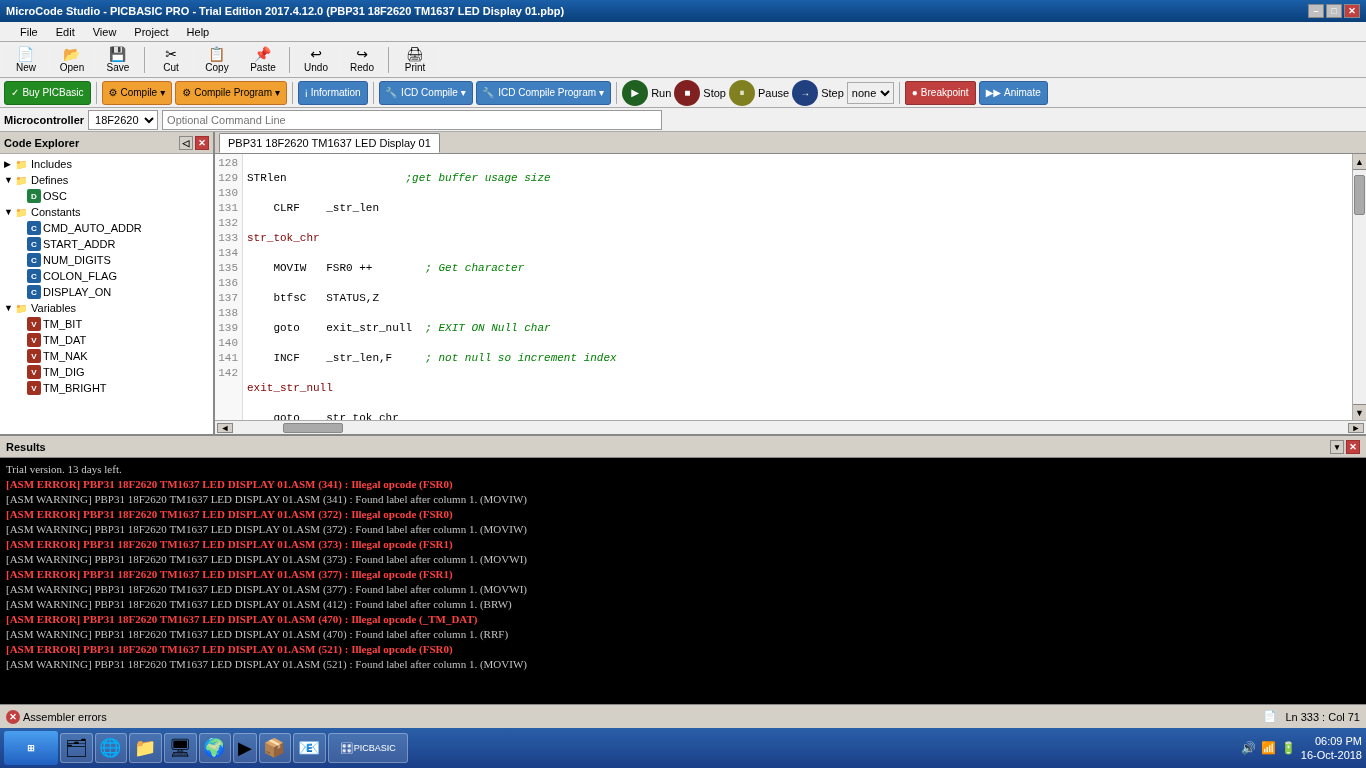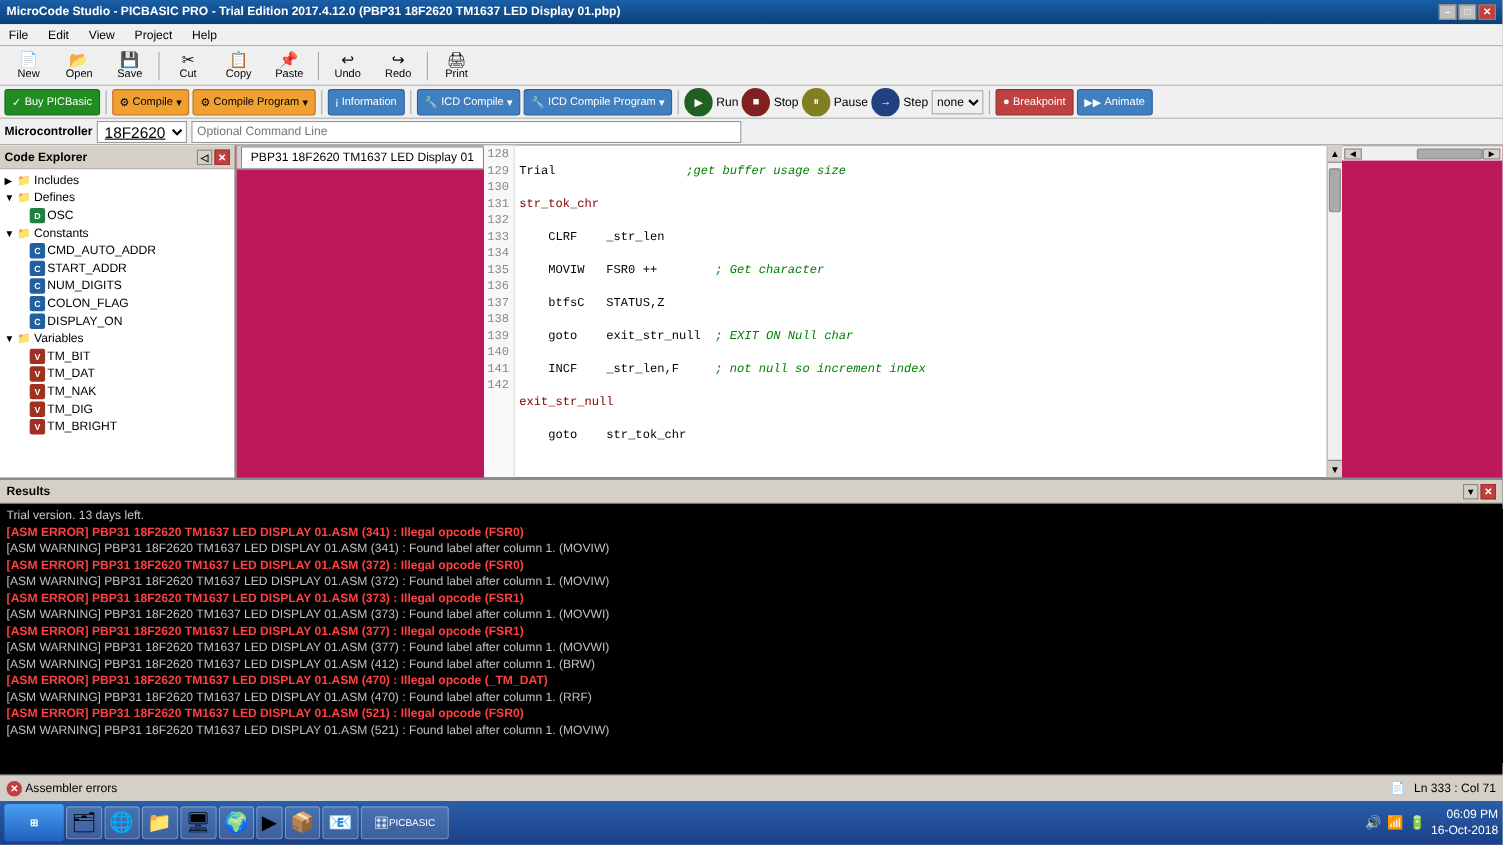--- a/index.html
+++ b/index.html
@@ -23,21 +23,21 @@
       border: 1px solid #888; display: flex; align-items: center; justify-content: center; font-size: 9px; cursor: pointer;
     }
 
     
     #menubar {
       background: #f0f0f0;
       border-bottom: 1px solid #aaa;
       height: 20px;
       display: flex;
       align-items: center;
-      padding: 0 0;
+      padding: 0 12px;
       gap: 2px;
     }
     .menu-item {
       padding: 2px 8px;
       font-size: 11px;
       cursor: pointer;
       border-radius: 2px;
     }
 
     
@@ -88,21 +88,21 @@
       border-bottom: 1px solid #aaa;
       height: 24px;
       display: flex;
       align-items: center;
       padding: 0 4px;
       gap: 4px;
       font-size: 11px;
     }
     #optionsbar label { font-weight: bold; }
     #mcu-select {
-      height: 20px; font-size: 14px; border: 1px solid #999; background: white; padding: 0 2px; text-decoration: underline;
+      height: 20px; font-size: 11px; border: 1px solid #999; background: white; padding: 0 2px;
     }
     #cmd-line {
       border: 1px solid #999; height: 20px; background: white; font-size: 11px; padding: 0 4px;
       width: 400px;
     }
 
     
     #main-area {
       display: flex;
       height: calc(768px - 22px - 20px - 36px - 30px - 24px - 28px - 24px - 25px);
@@ -151,22 +151,22 @@
     .indent1 { margin-left: 12px; }
     .badge { width: 14px; height: 14px; border-radius: 2px; display: inline-flex; align-items: center; justify-content: center; font-size: 8px; font-weight: bold; color: white; margin-right: 2px; }
     .badge-c { background: #2060a0; }
     .badge-d { background: #208040; }
     .badge-v { background: #a03020; }
 
     
     #editor-area {
       flex: 1;
       display: flex;
-      flex-direction: row;
-      background: #be185d;
+      flex-direction: column;
+      background: #a16207;
       overflow: hidden;
     }
     #tabs-bar {
       background: #d4d0c8;
       height: 22px;
       display: flex;
       align-items: flex-end;
       border-bottom: 1px solid #888;
     }
     .tab {
@@ -238,21 +238,21 @@
       border-bottom: 1px solid #888;
     }
     #results-controls { display: flex; gap: 2px; }
     .results-ctrl { width: 14px; height: 14px; background: #d4d0c8; border: 1px solid #888; display: flex; align-items: center; justify-content: center; font-size: 9px; cursor: pointer; }
     .results-ctrl.close { background: #c04040; color: white; border-color: #a03030; }
     #results-content {
       flex: 1;
       background: #000000;
       overflow-y: auto;
       overflow-x: auto;
-      font-family: Liberation Sans, sans-serif;
+      font-family: Liberation Serif, serif;
       font-size: 11px;
       line-height: 15px;
       padding: 4px 6px;
       color: #c0c0c0;
     }
     .result-line { display: block; white-space: nowrap; }
     .result-error { color: #ff4040; font-weight: bold; }
     .result-warning { color: #c0c0c0; }
     .result-normal { color: #c8c8c8; }
 
@@ -567,23 +567,23 @@
 
     <div id="tabs-bar">
       <div class="tab active">
         <span>PBP31 18F2620 TM1637 LED Display 01</span>
       </div>
     </div>
 
     <div id="code-editor">
       <div id="line-numbers">128<br>129<br>130<br>131<br>132<br>133<br>134<br>135<br>136<br>137<br>138<br>139<br>140<br>141<br>142</div>
       <div id="code-content">
-<span class="code-line"><span style="color:#000;">Trial</span>                  <span class="comment">;get buffer usage size</span></span>
+<span class="code-line"><span style="color:#000;">STRlen</span>                  <span class="comment">;get buffer usage size</span></span>
+<span class="code-line">    CLRF    _str_len</span>
 <span class="code-line"><span style="color:#800000;">str_tok_chr</span></span>
-<span class="code-line">    CLRF    _str_len</span>
 <span class="code-line">    MOVIW   FSR0 ++        <span class="comment">; Get character</span></span>
 <span class="code-line">    btfsC   STATUS,Z</span>
 <span class="code-line">    goto    exit_str_null  <span class="comment">; EXIT ON Null char</span></span>
 <span class="code-line">    INCF    _str_len,F     <span class="comment">; not null so increment index</span></span>
 <span class="code-line"><span style="color:#800000;">exit_str_null</span></span>
 <span class="code-line">    goto    str_tok_chr</span>
 
 <span class="code-line"></span>
 
 

